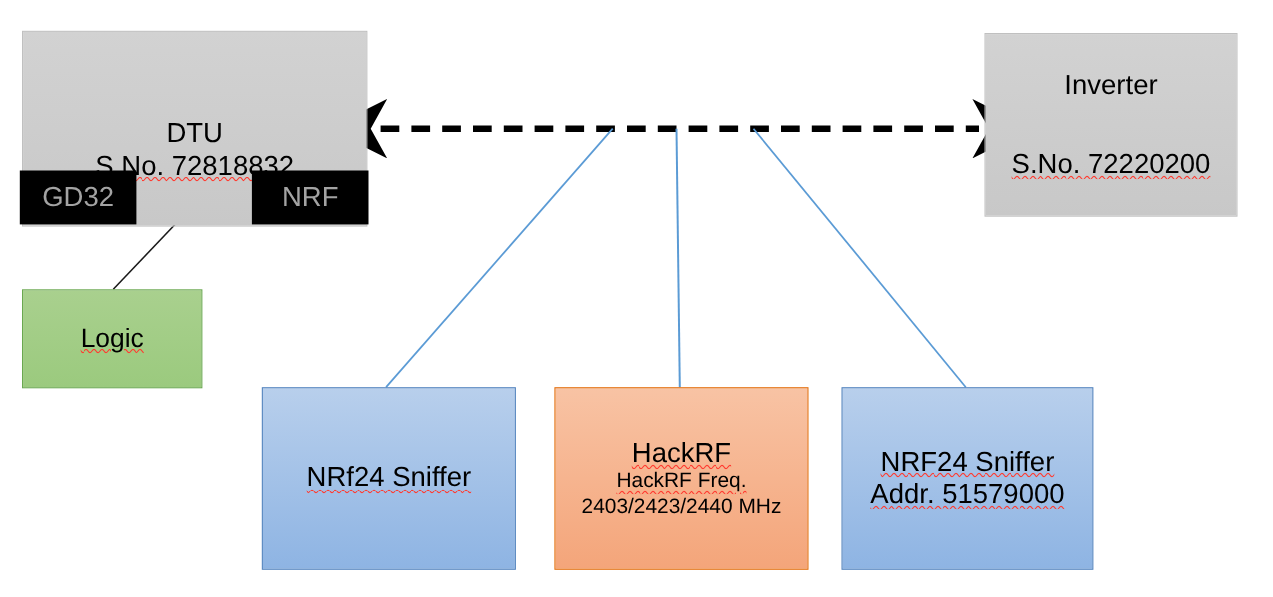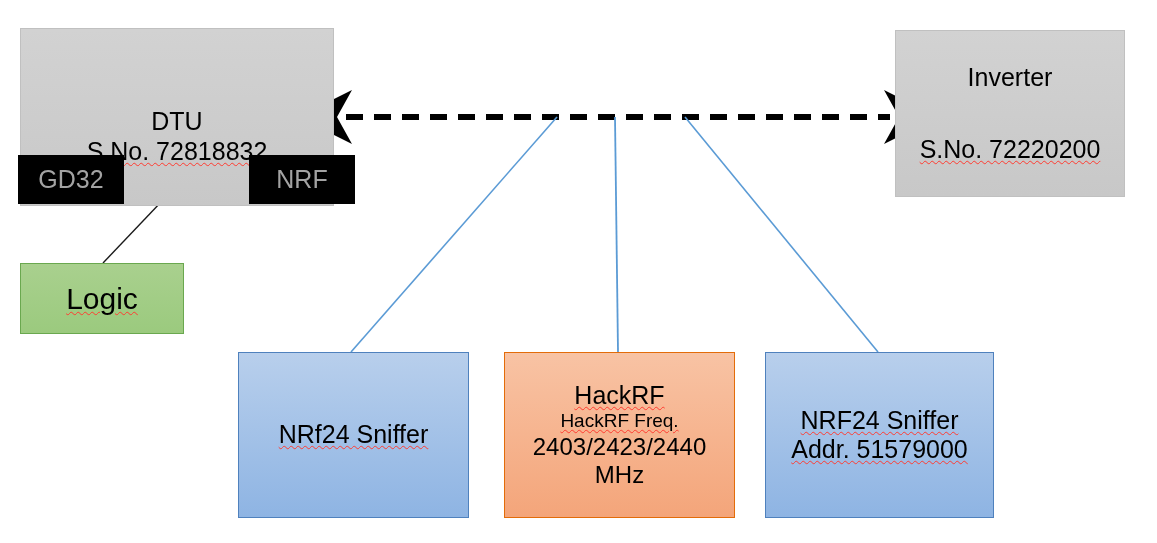--- a/index.html
+++ b/index.html
@@ -53,47 +53,47 @@
   }
 
   
   .black-box {
     background: #000000;
     color: #a3a3a3;
     font-size: 25px;
     border: 0;
   }
   #gd32-box { left: 18px; top: 155px; width: 106px; height: 49px; }
-  #nrf-box  { left: 229px; top: 155px; width: 106px; height: 49px; margin-left: 20px; }
+  #nrf-box  { left: 229px; top: 155px; width: 106px; height: 49px; }
 
   
   #logic-box {
-    left: 20px; top: 263px; width: 164px; height: 71px;
+    left: 20px; top: 263px; width: 164px; height: 90px;
     background: linear-gradient(to bottom, #a9d08e 0%, #9bca7e 100%);
     border: 1px solid #6aa84f;
-    font-size: 30px;
+    font-size: 24px;
   }
 
   
   .blue-box {
     background: linear-gradient(to bottom, #b8cfec 0%, #8eb4e3 100%);
     border: 1px solid #4f81bd;
     text-align: right;
   }
   .orange-box {
     background: linear-gradient(to bottom, #f8c3a4 0%, #f4a57a 100%);
     border: 1px solid #e36c09;
   }
   #sniffer-left   { left: 238px; top: 352px; width: 231px; height: 166px; }
   #hackrf-box     { left: 504px; top: 352px; width: 231px; height: 166px; }
   #sniffer-right  { left: 765px; top: 352px; width: 229px; height: 166px; }
 
   .dev-title { font-size: 25px; }
   .dev-sub   { font-size: 19px; }
-  .dev-sub2  { font-size: 24px; }
+  .dev-sub2  { font-size: 19px; }
 
   
   #wires {
     position: absolute;
     left: 0; top: 0;
     width: 1157px;
     height: 543px;
     pointer-events: none;
   }
 </style>

